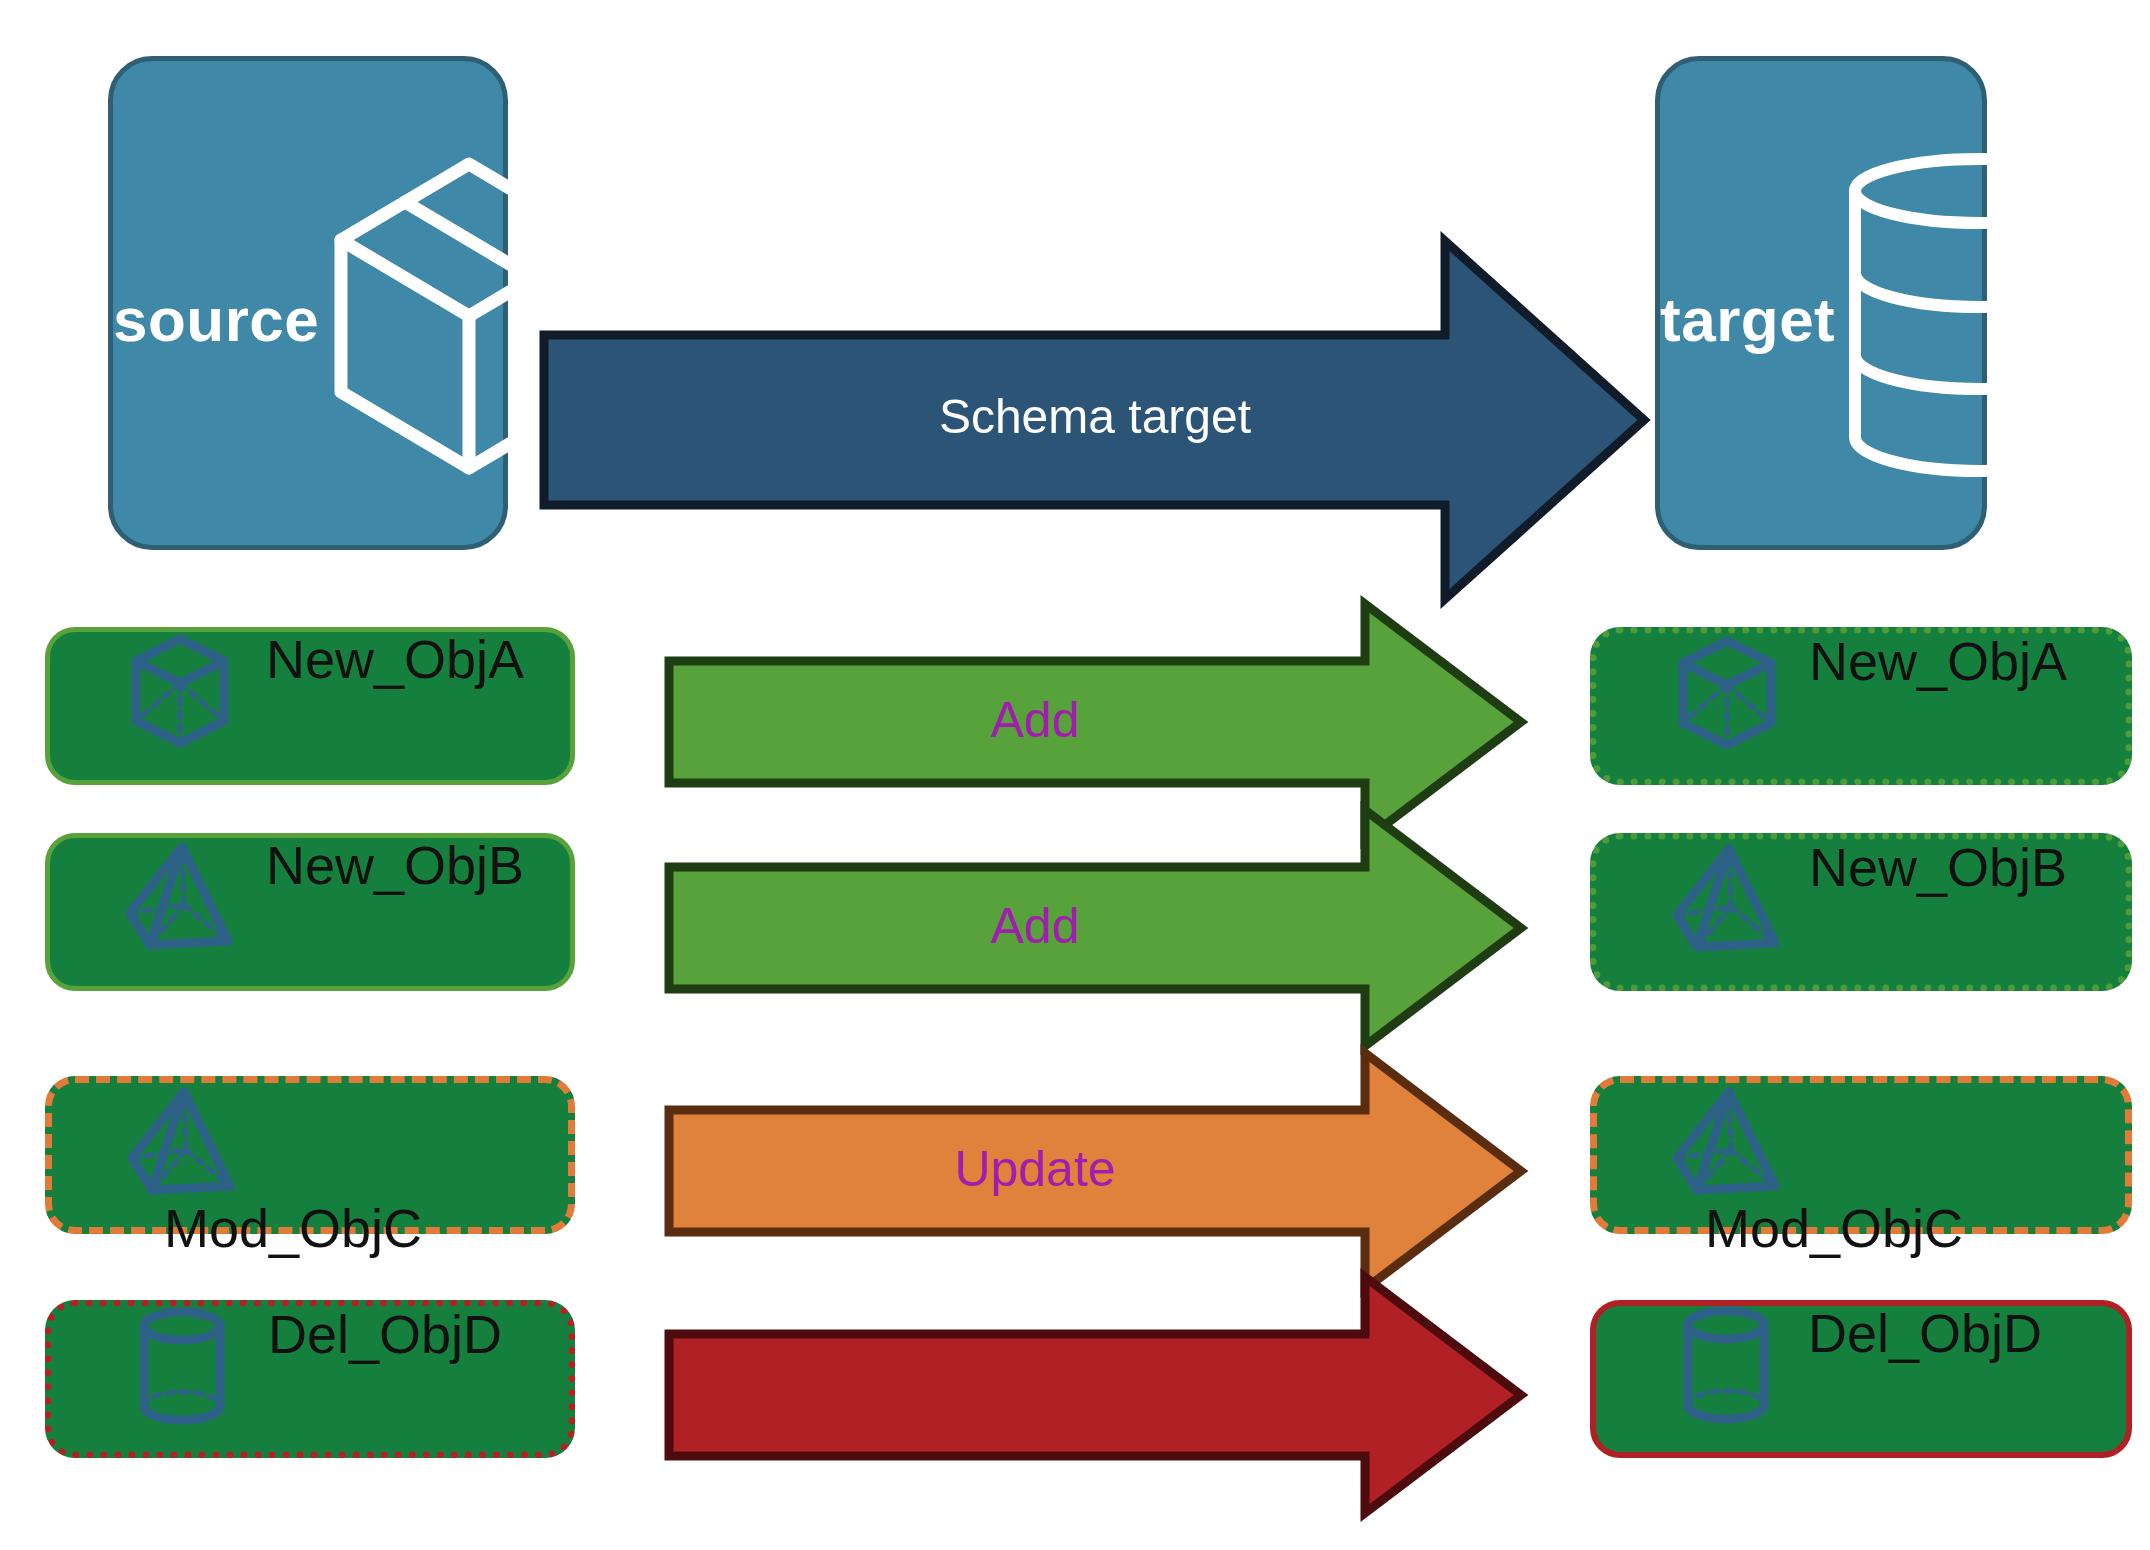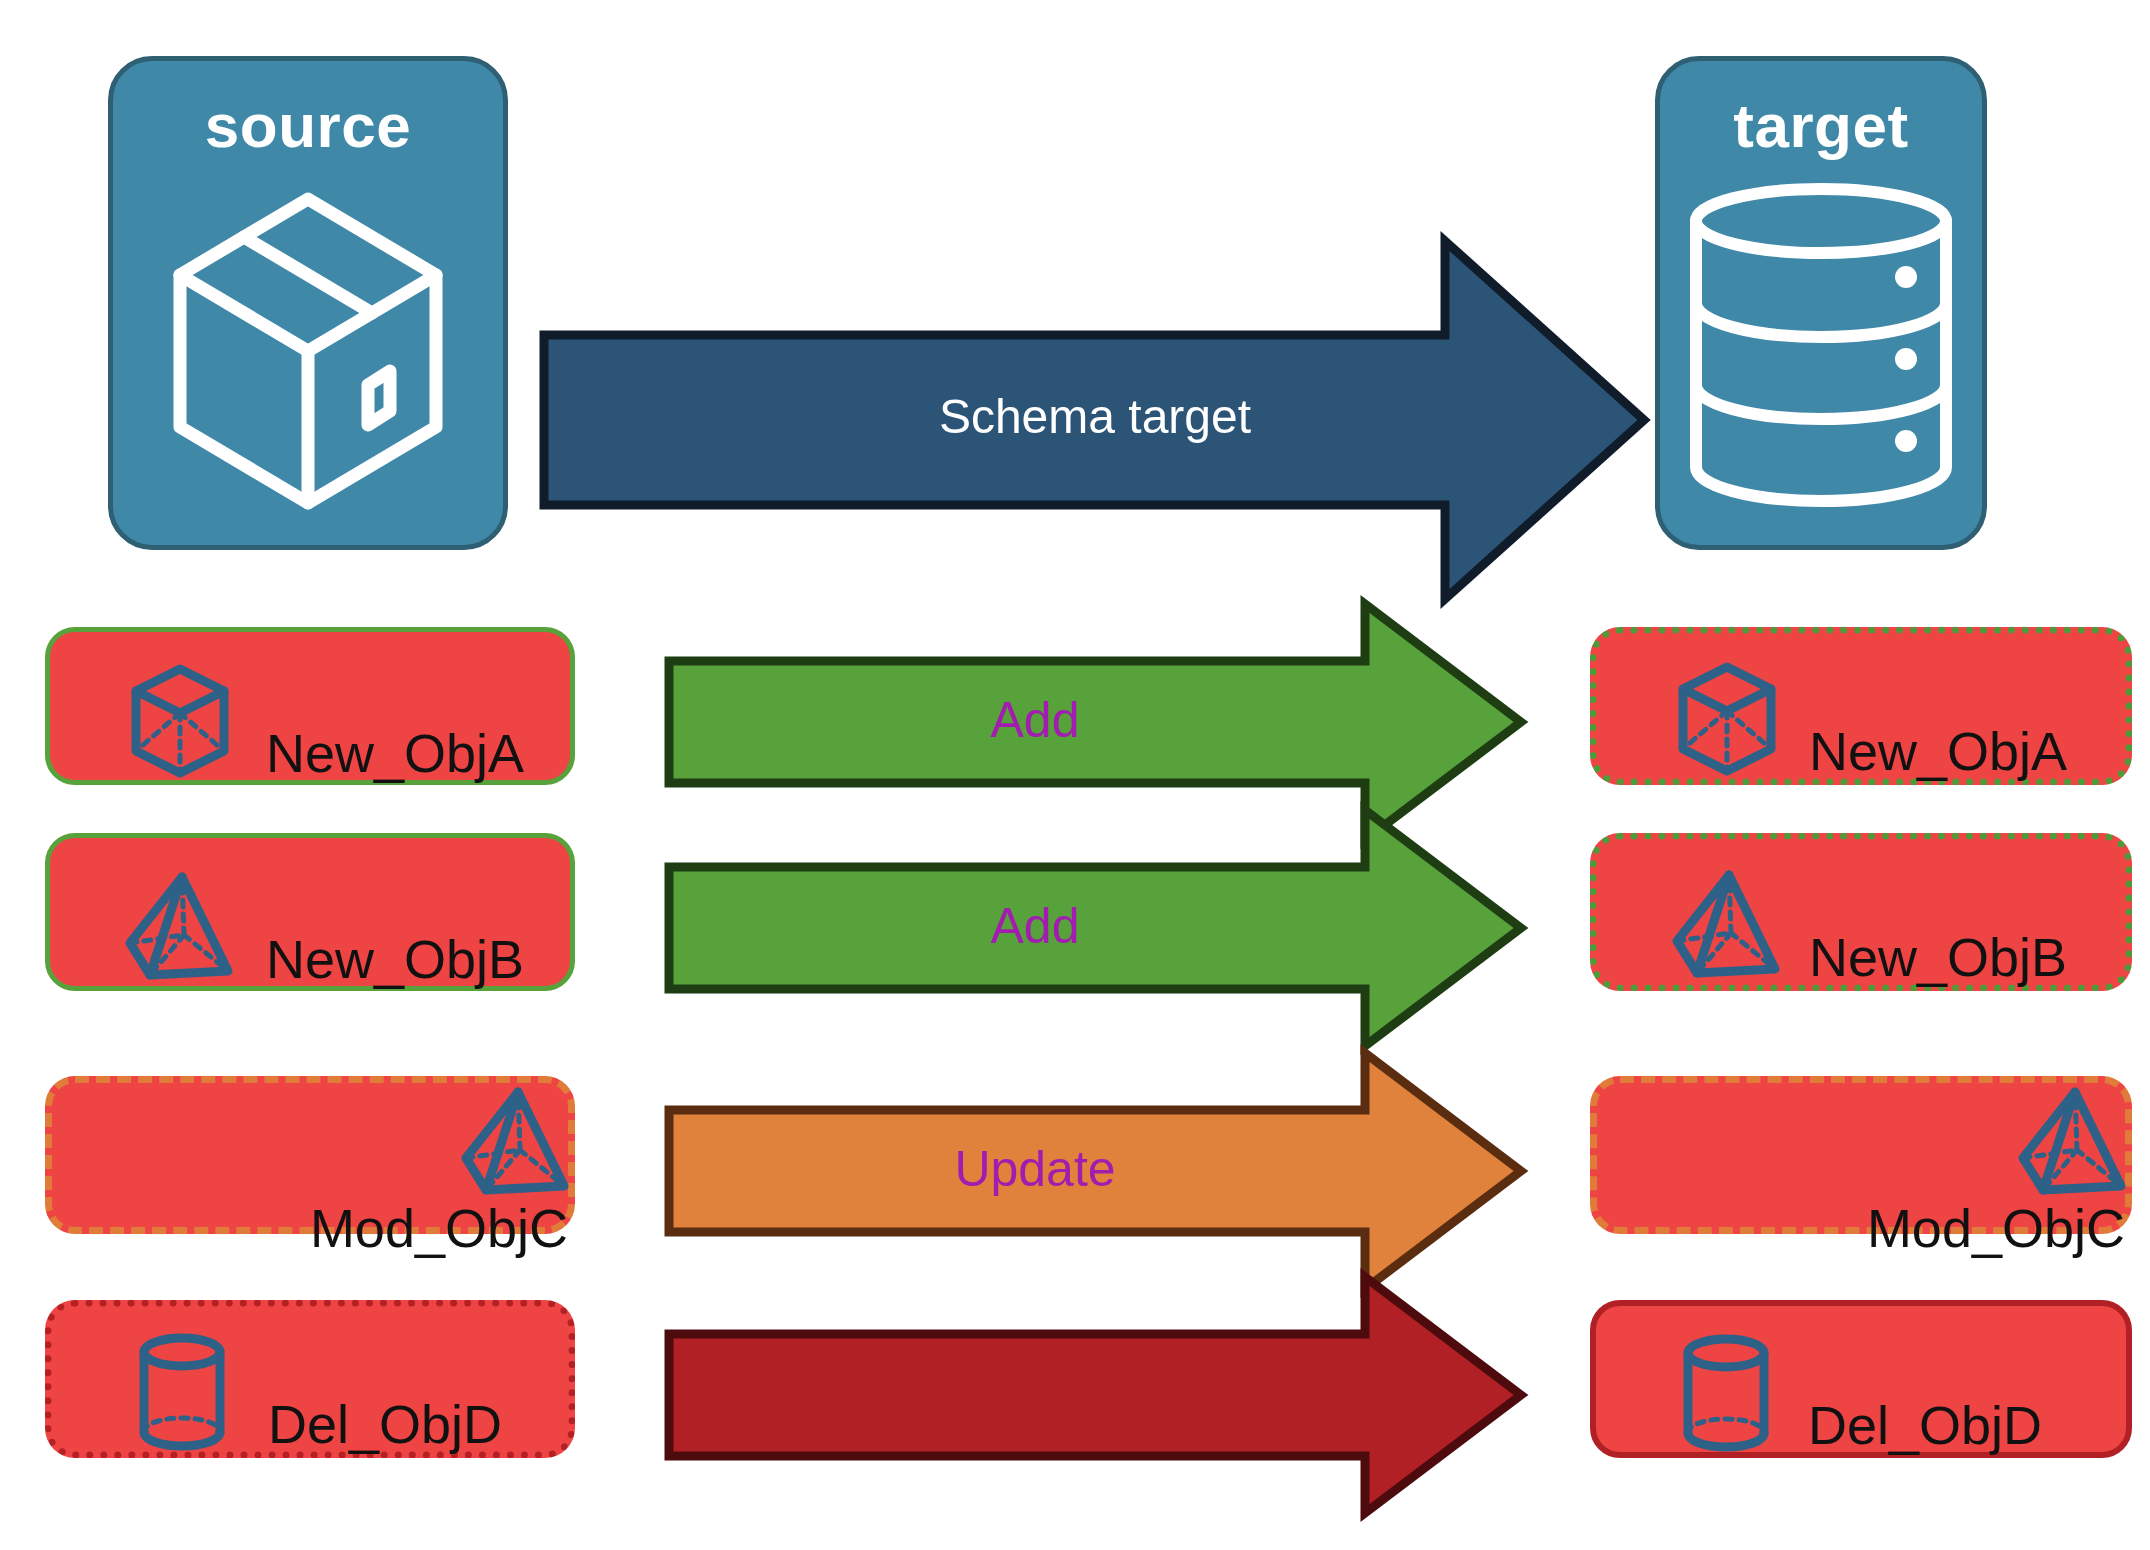--- a/index.html
+++ b/index.html
@@ -20,21 +20,21 @@
   }
 
   
   .endpoint {
     position: absolute;
     background: #3F88A8;
     border: 5px solid #2E5F73;
     border-radius: 44px;
     box-sizing: border-box;
     display: flex;
-    flex-direction: column;
+    flex-direction: row;
     align-items: center;
   }
   .endpoint-title {
     color: #ffffff;
     font-weight: bold;
     font-size: 62px;
     letter-spacing: 0.5px;
     line-height: 1;
     margin-top: 34px;
     user-select: none;
@@ -75,23 +75,23 @@
   #row-1 { top: 833px; }
   #row-2 { top: 1076px; }
   #row-3 { top: 1300px; }
 
   .obj-card {
     position: absolute;
     top: 0;
     height: 158px;
     box-sizing: border-box;
     border-radius: 30px;
-    background: #ef4444;
+    background: #15803d;
     display: flex;
-    align-items: flex-end;
+    align-items: flex-start;
     padding-left: 78px;
   }
   .obj-card.src { left: 45px;   width: 530px; }
   .obj-card.tgt { left: 1590px; width: 542px; }
 
   .obj-icon {
     flex: 0 0 auto;
     width: 104px;
     height: 118px;
     display: flex;

